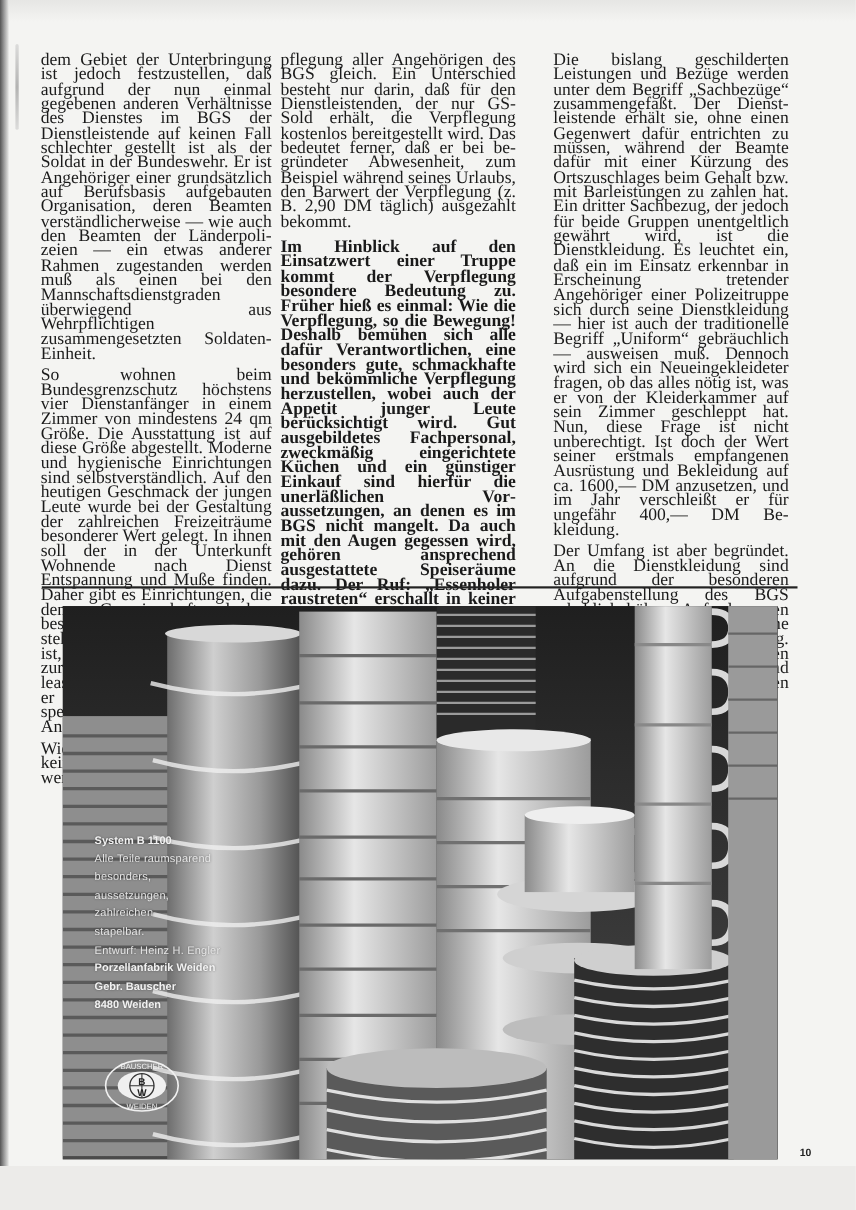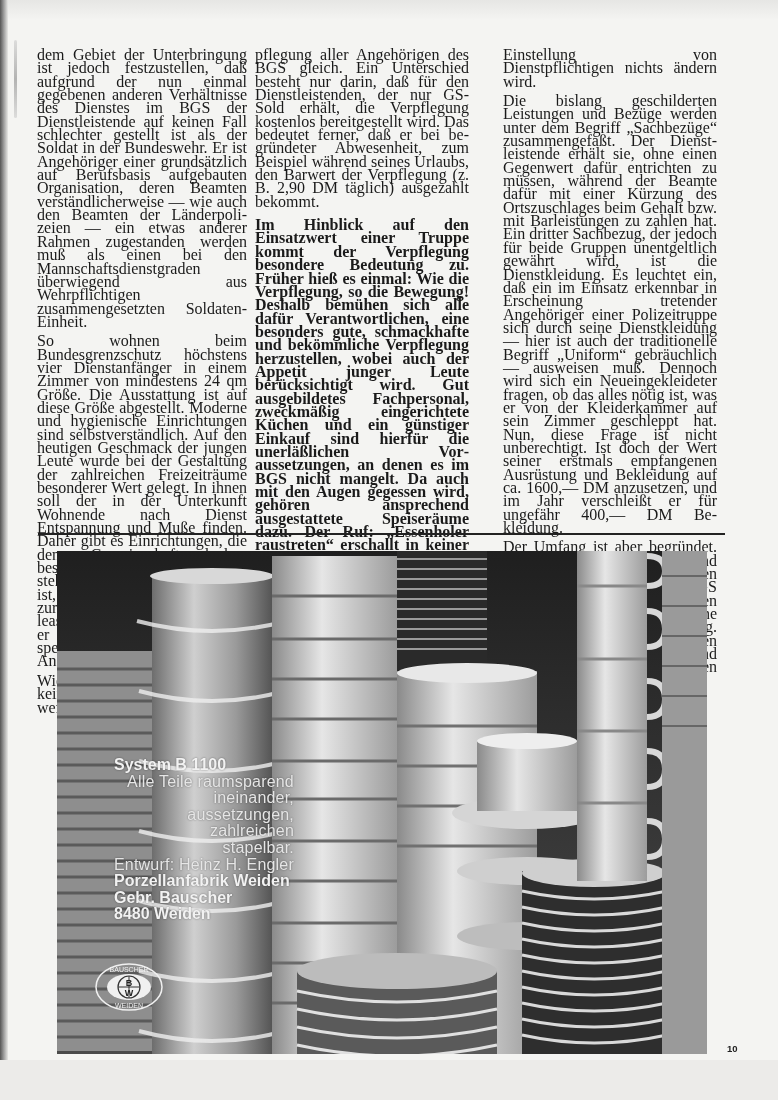--- a/index.html
+++ b/index.html
@@ -41,26 +41,25 @@
     background: #222;
   }
   .ad-photo {
     position: absolute; left: 57px; top: 551px; width: 650px; height: 503px;
     overflow: hidden; background: #3a3a3a;
   }
   .ad-photo svg { display: block; }
   .ad-text {
     position: absolute; left: 86px; top: 757px;
     font-family: "Liberation Sans", "DejaVu Sans", sans-serif;
-    font-size: 16px; line-height: 16.6px; color: #f2f2f2;
+    font-size: 10px; line-height: 16.6px; color: #f2f2f2;
     text-shadow: 0 0 2px rgba(0,0,0,.45);
-    margin-left: 28px;
   }
   .ad-text .bold { font-weight: bold; }
-  .ad-text .light { color: #e6e6e6; letter-spacing: .2px; text-align: right; }
+  .ad-text .light { color: #e6e6e6; letter-spacing: .2px; }
   .logo {
     position: absolute; left: 94px; top: 962px; width: 70px; height: 50px;
   }
   .page-number {
     position: absolute; left: 727px; top: 1043px;
     font-family: "Liberation Sans", "DejaVu Sans", sans-serif;
     font-weight: bold; font-size: 9.5px; color: #222;
   }
 </style>
 </head>
@@ -76,21 +75,20 @@
   <p>So wohnen beim Bundesgrenzschutz höch­stens vier Dienstanfänger in einem Zimmer von mindestens 24 qm Größe. Die Ausstat­tung ist auf diese Größe abgestellt. Moderne und hygienische Einrichtungen sind selbst­verständlich. Auf den heutigen Geschmack der jungen Leute wurde bei der Gestaltung der zahlreichen Freizeiträume besonderer Wert gelegt. In ihnen soll der in der Unter­kunft Wohnende nach Dienst Entspannung und Muße finden. Daher gibt es Einrichtun­gen, die den Gemeinschaftsgedanken beson­ders fördern sollen. Ferner steht ihm, sofern er motorisiert ist, kostenlos eine Waschanlage zur Verfügung. Und, last not least, in jeder Unterkunft findet er eine Kantine, die den speziellen Bedarf der GS-Angehörigen be­rücksichtigt.</p>
   <p>Wie auf dem Unterkunftsgebiet keine Unter­schiede gemacht werden, ist auch die Ver-</p>
 </div>
 
 <div class="col col2">
   <p>pflegung aller Angehörigen des BGS gleich. Ein Unterschied besteht nur darin, daß für den Dienstleistenden, der nur GS-Sold er­hält, die Verpflegung kostenlos bereitgestellt wird. Das bedeutet ferner, daß er bei be­gründeter Abwesenheit, zum Beispiel wäh­rend seines Urlaubs, den Barwert der Ver­pflegung (z. B. 2,90 DM täglich) ausgezahlt bekommt.</p>
   <p class="gap">Im Hinblick auf den Einsatzwert einer Truppe kommt der Verpflegung besondere Bedeutung zu. Früher hieß es einmal: Wie die Verpflegung, so die Bewegung! Deshalb bemühen sich alle dafür Verantwortlichen, eine besonders gute, schmackhafte und be­kömmliche Verpflegung herzustellen, wobei auch der Appetit junger Leute berücksichtigt wird. Gut ausgebildetes Fachpersonal, zweck­mäßig eingerichtete Küchen und ein günstiger Einkauf sind hierfür die unerläßlichen Vor­aussetzungen, an denen es im BGS nicht mangelt. Da auch mit den Augen gegessen wird, gehören ansprechend ausgestattete Speiseräume dazu. Der Ruf: „Essenholer raustreten“ erschallt in keiner GS-Unter­kunft! Jede Mahlzeit wird, wenn es nicht gerade Einsätze oder Übungen verhindern, im Speisesaal eingenommen. Berechtigte Kla­gen über schlechte oder unzureichende Ver­pflegung sind daher im Grenzschutz un­bekannt. Die auf dem Verpflegungsgebiet Tätigen sind davon überzeugt, daß sich an diesem erfreulichen Ergebnis auch durch die</p>
 </div>
 
 <div class="col col3">
-  <p>Einstellung von Dienstpflichtigen nichts ändern wird.</p>
   <p>Die bislang geschilderten Leistungen und Be­züge werden unter dem Begriff „Sach­bezüge“ zusammengefaßt. Der Dienst­leistende erhält sie, ohne einen Gegenwert dafür entrichten zu müssen, während der Beamte dafür mit einer Kürzung des Orts­zuschlages beim Gehalt bzw. mit Barleistun­gen zu zahlen hat. Ein dritter Sachbezug, der jedoch für beide Gruppen unentgeltlich gewährt wird, ist die Dienstkleidung. Es leuchtet ein, daß ein im Einsatz erkennbar in Erscheinung tretender Angehöriger einer Polizeitruppe sich durch seine Dienstkleidung — hier ist auch der traditionelle Begriff „Uniform“ gebräuchlich — ausweisen muß. Dennoch wird sich ein Neueingekleideter fra­gen, ob das alles nötig ist, was er von der Kleiderkammer auf sein Zimmer geschleppt hat. Nun, diese Frage ist nicht unberechtigt. Ist doch der Wert seiner erstmals empfange­nen Ausrüstung und Bekleidung auf ca. 1600,— DM anzusetzen, und im Jahr ver­schleißt er für ungefähr 400,— DM Be­kleidung.</p>
   <p>Der Umfang ist aber begründet. An die Dienstkleidung sind aufgrund der beson­deren Aufgabenstellung des BGS erheblich höhere Anforderungen zu stellen als an eine übliche Gebrauchs- oder Schutzkleidung. Sie muß ihrem Träger bei den verschiedensten und unterschiedlichsten Einsatzarten ein</p>
 </div>
 
 <div class="rule"></div>
 
 <div class="ad-photo">
   <svg width="650" height="503" viewBox="0 0 650 503">
     <defs>
       <linearGradient id="bowl" x1="0" y1="0" x2="1" y2="0">
@@ -260,21 +258,21 @@
         <line x1="605" y1="145" x2="650" y2="145"></line>
           <line x1="605" y1="175" x2="650" y2="175"></line>
       </g>
     </g>
   </svg>
 </div>
 
 <div class="ad-text">
   <div class="bold">System B 1100</div>
   <div class="light">Alle Teile raumsparend</div>
-  <div class="light">ineinander,</div>
+  <div class="light">besonders,</div>
   <div class="light">aussetzungen,</div>
   <div class="light">zahlreichen</div>
   <div class="light">stapelbar.</div>
   <div class="light">Entwurf: Heinz H. Engler</div>
   <div class="bold">Porzellanfabrik Weiden</div>
   <div class="bold">Gebr. Bauscher</div>
   <div class="bold">8480 Weiden</div>
 </div>
 
 <div class="logo">

